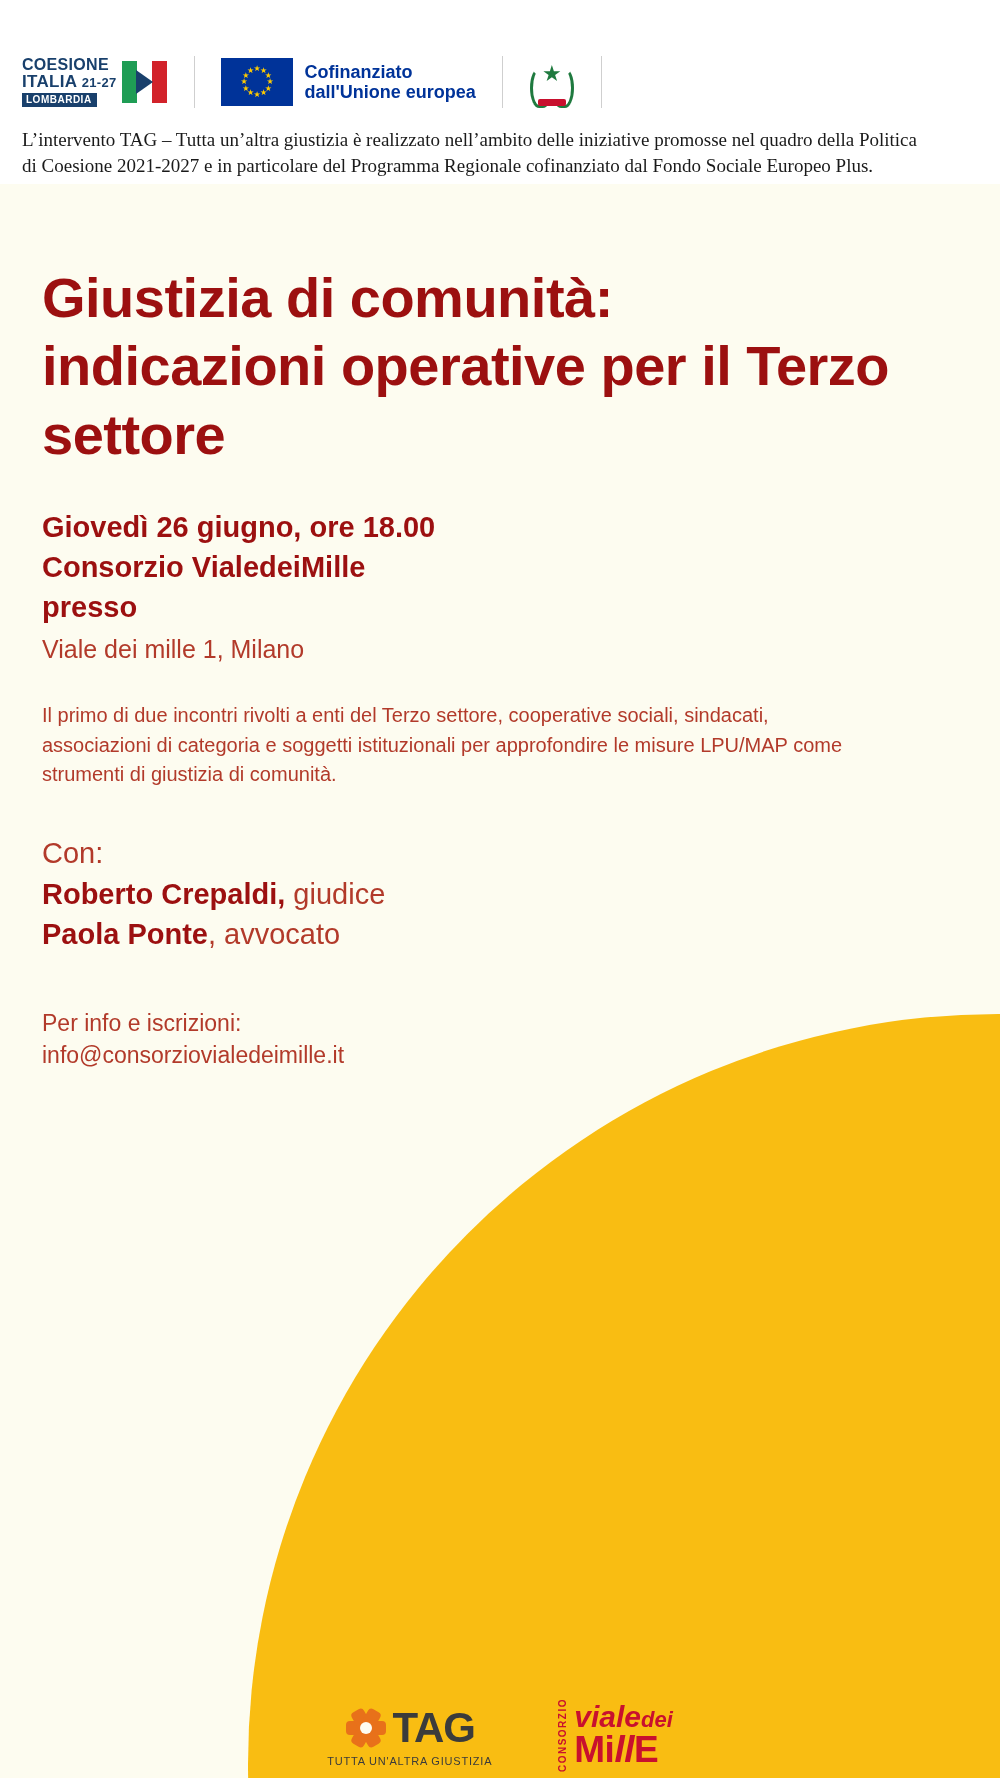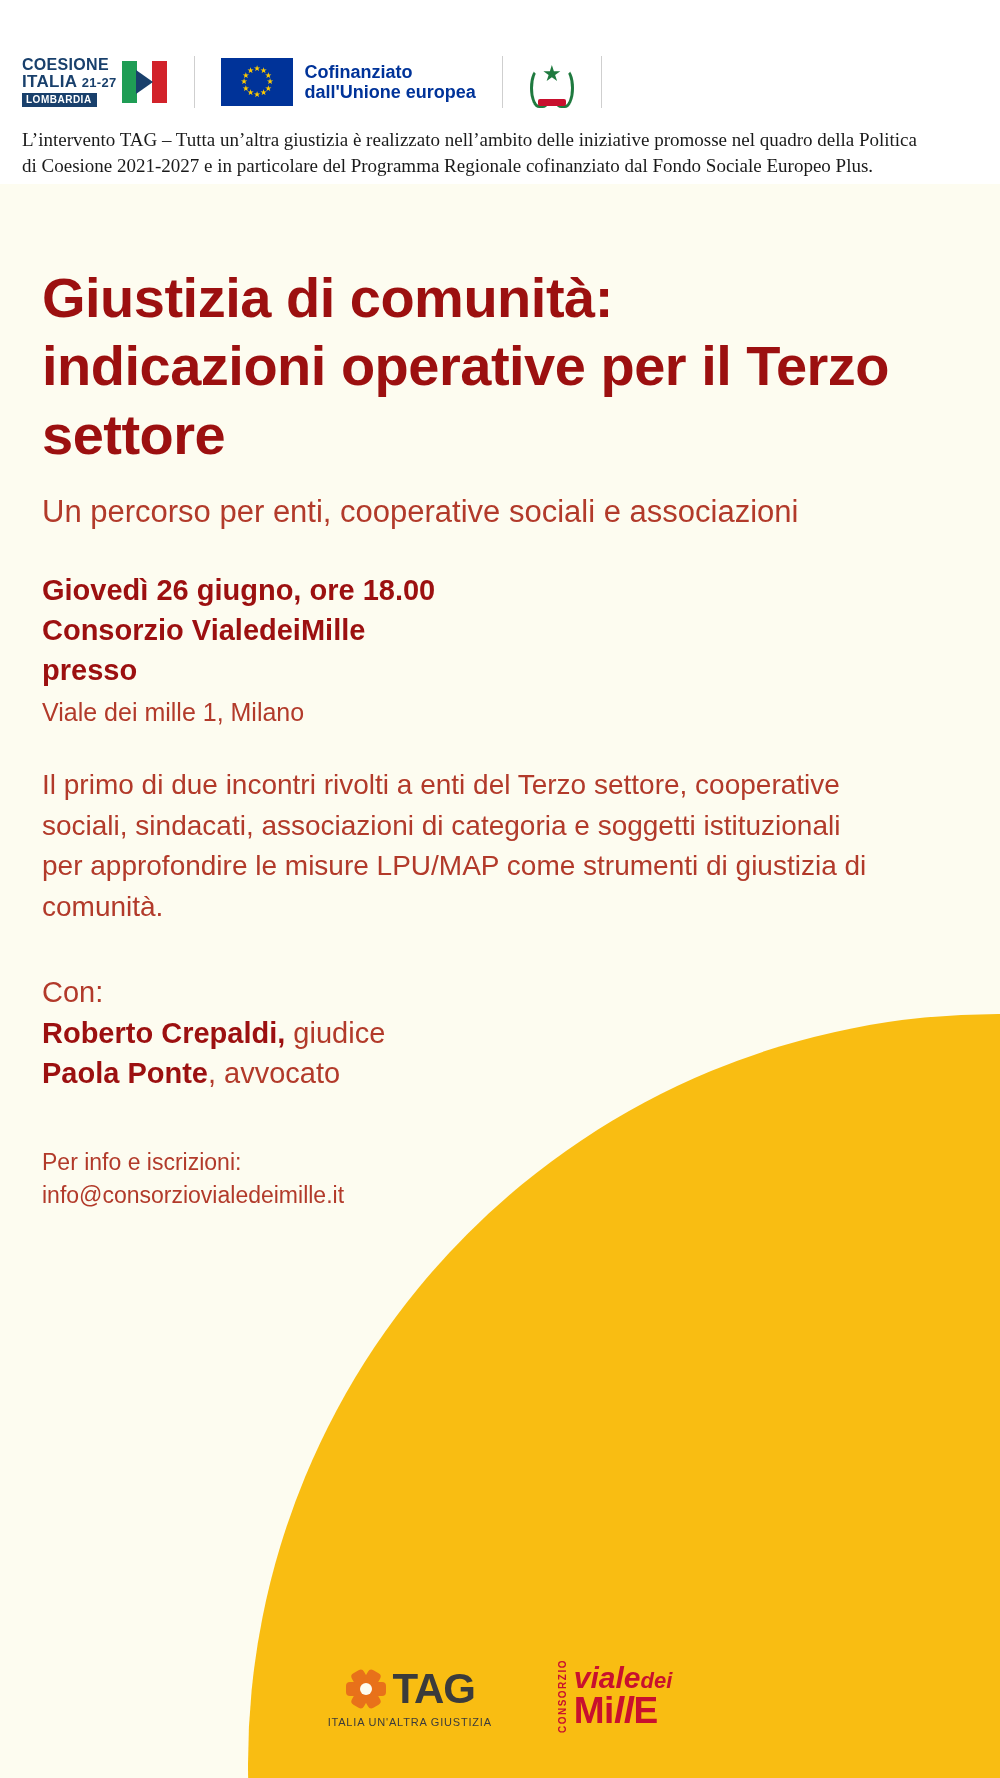--- a/index.html
+++ b/index.html
@@ -247,21 +247,21 @@
   }
   .venue-address {
     margin-top: 6px;
     color: #b23a2a;
     font-size: 25px;
     line-height: 1.3;
   }
   .desc {
     margin-top: 36px;
     color: #b23a2a;
-    font-size: 28px;
+    font-size: 20px;
     line-height: 1.46;
     max-width: 840px;
   }
   .with-block {
     margin-top: 44px;
     color: #b23a2a;
     font-size: 29px;
     line-height: 1.4;
   }
   .with-block .lbl { font-weight: normal; }
@@ -270,21 +270,21 @@
     margin-top: 52px;
     color: #b23a2a;
     font-size: 23px;
     line-height: 1.42;
   }
 
   
   .footer-logos {
     position: absolute;
     left: 0;
-    top: 1620px;
+    top: 1659px;
     width: 1000px;
     display: flex;
     justify-content: center;
     align-items: center;
     gap: 65px;
   }
   .tag-logo {
     display: flex;
     flex-direction: column;
     align-items: center;
@@ -414,21 +414,20 @@
 
 
     </div>
     <div class="topbar-note">L’intervento TAG – Tutta un’altra giustizia è realizzato nell’ambito delle iniziative promosse nel quadro della Politica di Coesione 2021-2027 e in particolare del Programma Regionale cofinanziato dal Fondo Sociale Europeo Plus.</div>
   </div>
 
   <div class="yellow-circle"></div>
 
   <div class="content">
     <h1 class="title">Giustizia di comunità: indicazioni operative per il Terzo settore</h1>
-    <div class="subtitle">Un percorso per enti, cooperative sociali e associazioni</div>
 
     <div class="when">
       <div>Giovedì 26 giugno, ore 18.00</div>
       <div>Consorzio VialedeiMille</div>
       <div>presso</div>
     </div>
     <div class="venue-address">Viale dei mille 1, Milano</div>
 
     <div class="desc">Il primo di due incontri rivolti a enti del Terzo settore, cooperative sociali, sindacati, associazioni di categoria e soggetti istituzionali per approfondire le misure LPU/MAP come strumenti di giustizia di comunità.</div>
 
@@ -451,21 +450,21 @@
   <div class="footer-logos">
     <div class="tag-logo">
       <div class="tag-row">
         <div class="tag-mark">
           <span></span>
             <span></span>
             <span></span>
         </div>
         <div class="tag-word">TAG</div>
       </div>
-      <div class="tag-tagline">ITALIA UN'ALTRA GIUSTIZIA</div>
+      <div class="tag-tagline">TUTTA UN'ALTRA GIUSTIZIA</div>
     </div>
 
     <div class="vdm-logo">
       <div class="vdm-vert">CONSORZIO</div>
       <div class="vdm-stack">
         <div class="vdm-l1">
           <span>viale</span><span class="dei">dei</span>
         </div>
         <div class="vdm-l2">
           <span>Mi</span><span class="ll">ll</span><span>E</span>

